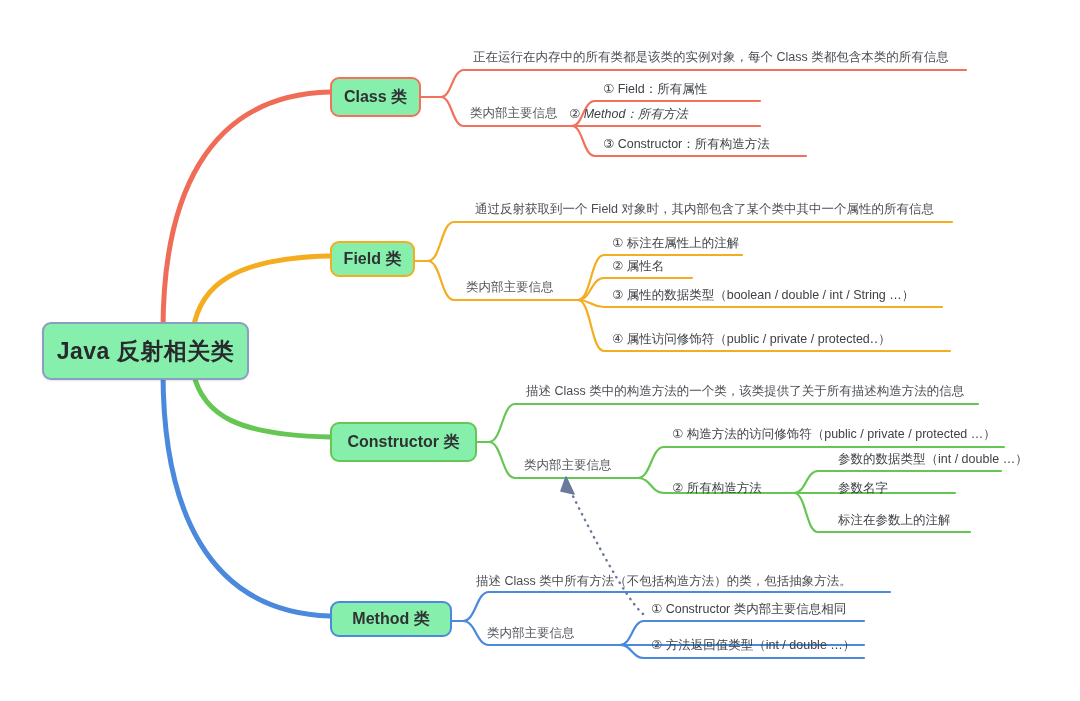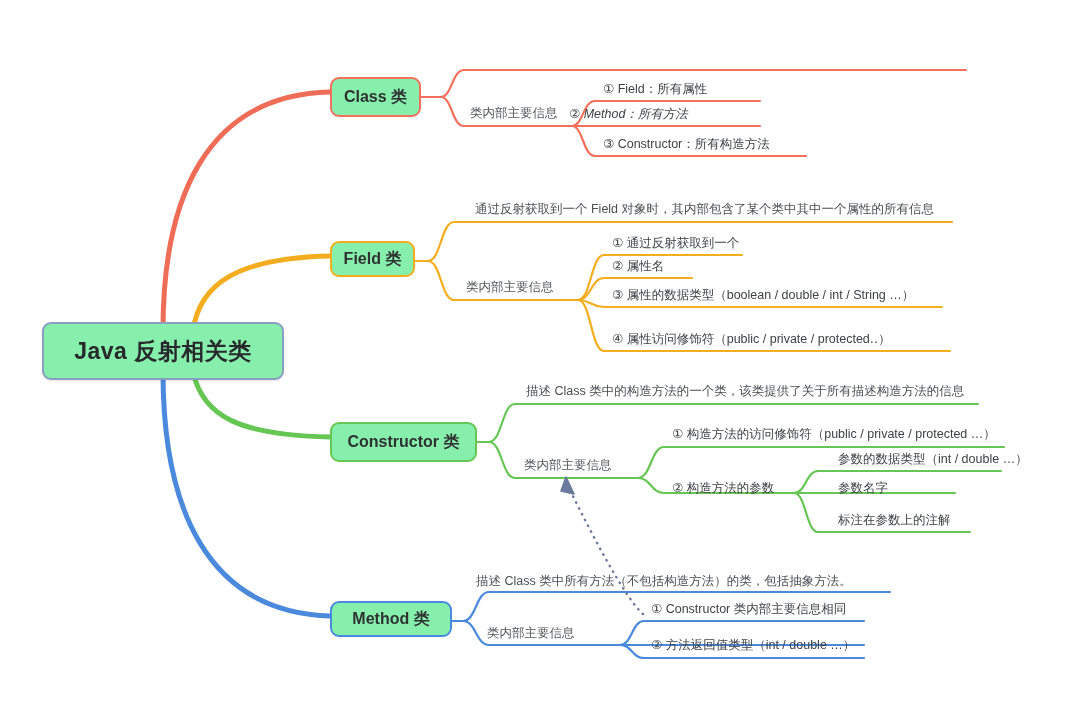--- a/index.html
+++ b/index.html
@@ -136,56 +136,57 @@
       <path d="M 620 645 L 644 645 L 864 645"></path>
       <path d="M 620 645 C 632 645, 632 658, 644 658 L 864 658"></path>
     </g>
 
     <g>
       <path d="M 643 614 C 625 598, 592 535, 570 490" fill="none" stroke="#6b7a9c" stroke-width="2.4" stroke-linecap="round" stroke-dasharray="0.5 6"></path>
       <path d="M 566 477 L 574 494 L 561 491 Z" fill="#6b7a9c" stroke="#6b7a9c" stroke-width="1.6" stroke-linejoin="round"></path>
     </g>
   </svg>
 
-  <div class="node root-node" style="left:42px; top:322px; width:242px; height:58px;">
+  <div class="node root-node" style="left:42px; top:322px; width:207px; height:58px;">
     <span>Java 反射相关类</span>
   </div>
 
   <div class="node branch-node" style="left:330px; top:77px; width:91px; height:40px; border-color:#f4705d;">
     <span>Class 类</span>
   </div>
 
   <div class="node branch-node" style="left:330px; top:241px; width:85px; height:36px; border-color:#f4ad1f;">
     <span>Field 类</span>
   </div>
 
   <div class="node branch-node" style="left:330px; top:422px; width:147px; height:40px; border-color:#66c653;">
     <span>Constructor 类</span>
   </div>
 
   <div class="node branch-node" style="left:330px; top:601px; width:122px; height:36px; border-color:#4a89dc;">
     <span>Method 类</span>
   </div>
 
+  <div class="lbl lbl-desc" style="left:473px; top:50px;">正在运行在内存中的所有类都是该类的实例对象，每个 Class 类都包含本类的所有信息</div>
   <div class="lbl lbl-mid" style="left:470px; top:106px;">类内部主要信息</div>
   <div class="lbl lbl-leaf" style="left:603px; top:82px;">① Field：所有属性</div>
   <div class="lbl lbl-leaf" style="left:569px; top:107px;font-style:italic;">② Method：所有方法</div>
   <div class="lbl lbl-leaf" style="left:603px; top:137px;">③ Constructor：所有构造方法</div>
 
   <div class="lbl lbl-desc" style="left:465px; top:202px;margin-left:10px;">通过反射获取到一个 Field 对象时，其内部包含了某个类中其中一个属性的所有信息</div>
   <div class="lbl lbl-mid" style="left:466px; top:280px;">类内部主要信息</div>
-  <div class="lbl lbl-leaf" style="left:612px; top:236px;">① 通过反射获取到一个</div>
+  <div class="lbl lbl-leaf" style="left:612px; top:236px;">① 标注在属性上的注解</div>
   <div class="lbl lbl-leaf" style="left:612px; top:259px;">② 属性名</div>
   <div class="lbl lbl-leaf" style="left:612px; top:288px;">③ 属性的数据类型（boolean / double / int / String …）</div>
   <div class="lbl lbl-leaf" style="left:612px; top:332px;">④ 属性访问修饰符（public / private / protected‥）</div>
 
   <div class="lbl lbl-desc" style="left:526px; top:384px;">描述 Class 类中的构造方法的一个类，该类提供了关于所有描述构造方法的信息</div>
   <div class="lbl lbl-mid" style="left:524px; top:458px;">类内部主要信息</div>
   <div class="lbl lbl-leaf" style="left:672px; top:427px;">① 构造方法的访问修饰符（public / private / protected …）</div>
-  <div class="lbl lbl-leaf" style="left:672px; top:481px;">② 构造方法的参数</div>
+  <div class="lbl lbl-leaf" style="left:672px; top:481px;">② 所有构造方法</div>
   <div class="lbl lbl-leaf" style="left:838px; top:452px;">参数的数据类型（int / double …）</div>
   <div class="lbl lbl-leaf" style="left:838px; top:481px;">参数名字</div>
   <div class="lbl lbl-leaf" style="left:838px; top:513px;">标注在参数上的注解</div>
 
   <div class="lbl lbl-desc" style="left:476px; top:574px;">描述 Class 类中所有方法（不包括构造方法）的类，包括抽象方法。</div>
   <div class="lbl lbl-mid" style="left:487px; top:626px;">类内部主要信息</div>
   <div class="lbl lbl-leaf" style="left:651px; top:602px;">① Constructor 类内部主要信息相同</div>
   <div class="lbl lbl-leaf" style="left:651px; top:638px;">② 方法返回值类型（int / double …）</div>
 
 </div>

